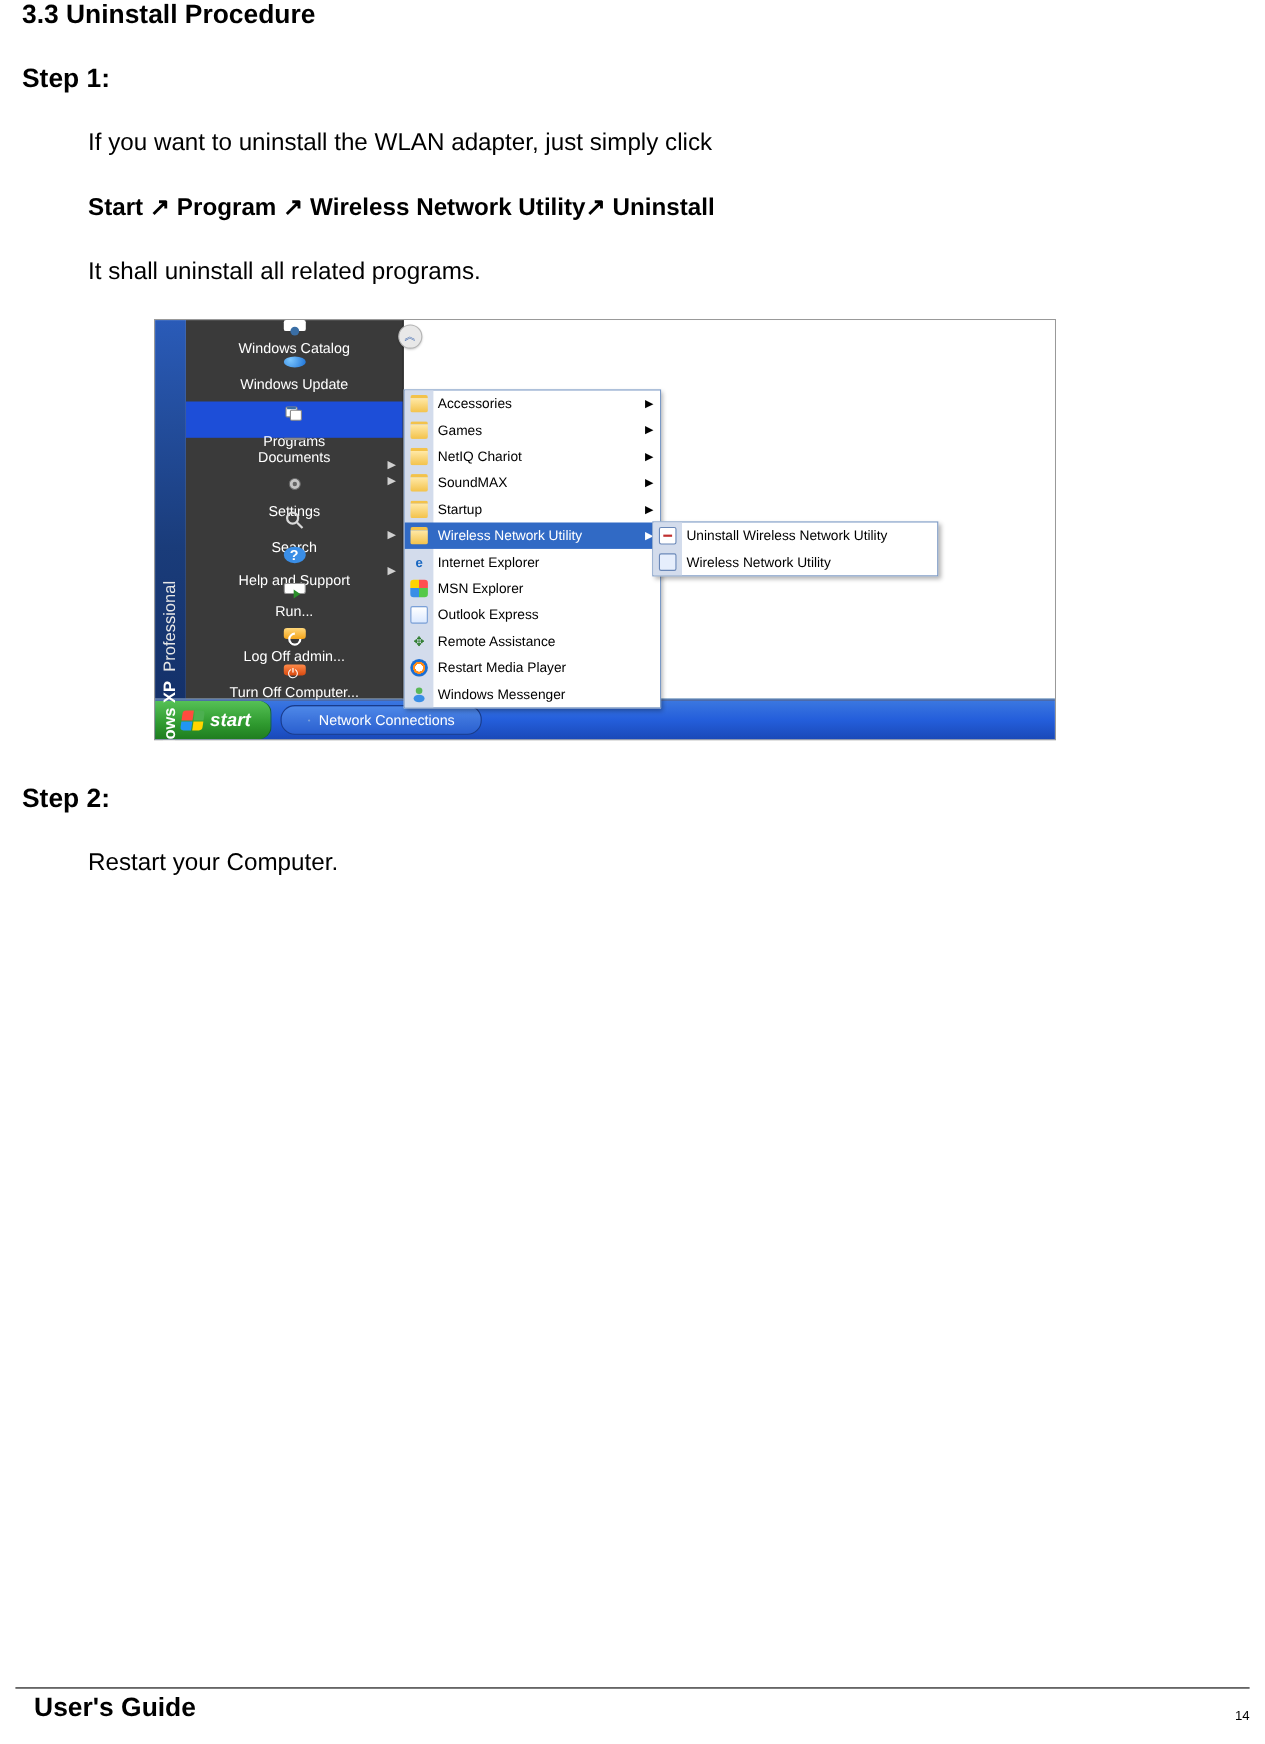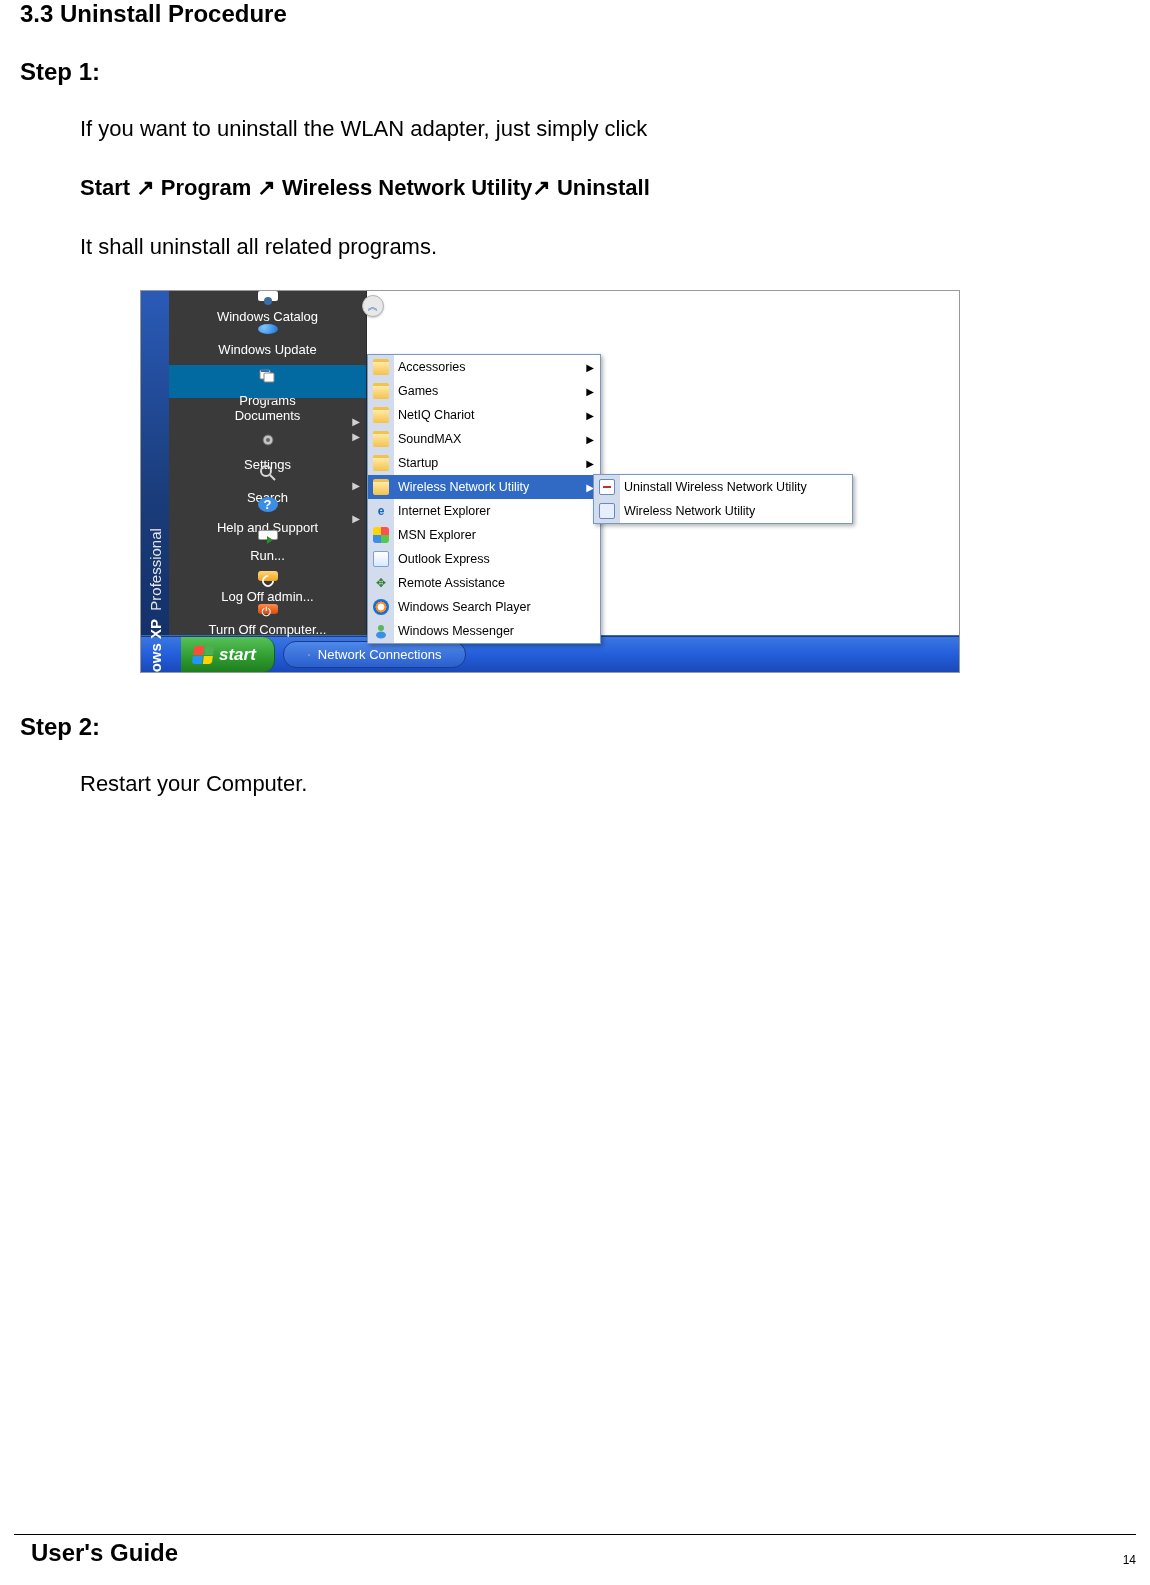--- a/index.html
+++ b/index.html
@@ -49,21 +49,21 @@
       position: relative;
     }
     .left-col .spacer-top { height: 4px; }
     .left-item {
       display: flex; align-items: center;
       height: 33px; padding: 0 6px; gap: 8px;
       cursor: default;
       flex-direction: column;
     }
     .left-item.sel {
-      background: #0369a1;
+      background: #1d4ed8;
     }
     .left-item .arw { margin-left: auto; color: #d0d0d0; font-size: 10px; }
     .divider { height: 1px; background: #5a5a5a; margin: 4px 0; }
     .icon16 { width: 20px; height: 20px; display: inline-flex; align-items: center; justify-content: center; font-size: 14px; }
     .ic-catalog { background: #fff; border-radius: 2px; position: relative; }
     .ic-catalog::after { content: ""; position: absolute; width: 8px; height: 8px; background: #3a6ea5; border-radius: 50%; top: 6px; left: 6px; }
     .ic-update { background: radial-gradient(circle at 30% 30%, #7cc7ff, #1a6fd4); border-radius: 50%; }
     .ic-programs { }
     .ic-programs svg { width: 20px; height: 20px; }
     .ic-docs { background: linear-gradient(#fff,#eee); border: 1px solid #8a8a8a; border-radius: 2px; }
@@ -123,28 +123,27 @@
 
     
     .taskbar {
       height: 36px;
       background: linear-gradient(180deg, #3b77e0 0%, #245edb 50%, #1a49b8 100%);
       display: flex; align-items: stretch;
       border-top: 1px solid #1a3c8a;
     }
     .startbtn {
       display: flex; align-items: center; gap: 6px;
-      padding: 0 18px 0 12px;
+      padding: 0 18px 0 24px;
       background: linear-gradient(180deg, #56c156 0%, #2f9a2f 60%, #1f7d1f 100%);
       border-radius: 0 12px 12px 0;
       color: #fff; font-style: italic; font-weight: bold; font-size: 17px;
       font-family: "Franklin Gothic Medium", Arial, sans-serif;
       border-right: 1px solid #14611f;
       cursor: pointer;
-      margin-left: 40px;
     }
     .winflag { width: 20px; height: 18px; display: grid; grid-template: 1fr 1fr / 1fr 1fr; gap: 1px; transform: skewX(-8deg); }
     .winflag span:nth-child(1){background:#ff4b3e;border-top-left-radius:3px;}
     .winflag span:nth-child(2){background:#4caf50;border-top-right-radius:3px;}
     .winflag span:nth-child(3){background:#2196f3;border-bottom-left-radius:3px;}
     .winflag span:nth-child(4){background:#ffd400;border-bottom-right-radius:3px;}
     .taskbtn {
       display: flex; align-items: center; gap: 8px;
       margin: 4px 0 4px 8px; padding: 0 24px;
       background: linear-gradient(180deg,#4e88e8,#2a5fcf);
@@ -293,21 +292,21 @@
     <div class="mitem">
       <span class="mi mi-oe"></span>
       <span>Outlook Express</span>
     </div>
     <div class="mitem">
       <span class="mi mi-ra">✥</span>
       <span>Remote Assistance</span>
     </div>
     <div class="mitem">
       <span class="mi mi-wmp"></span>
-      <span>Windows Search Player</span>
+      <span>Restart Media Player</span>
     </div>
     <div class="mitem">
       <span class="mi mi-wm">
         <svg viewBox="0 0 16 16">
             <circle cx="8" cy="5" r="3" fill="#59b858"></circle>
             <ellipse cx="8" cy="12" rx="5" ry="3.5" fill="#3a8ee6"></ellipse>
           </svg>
       </span>
       <span>Windows Messenger</span>
     </div>

